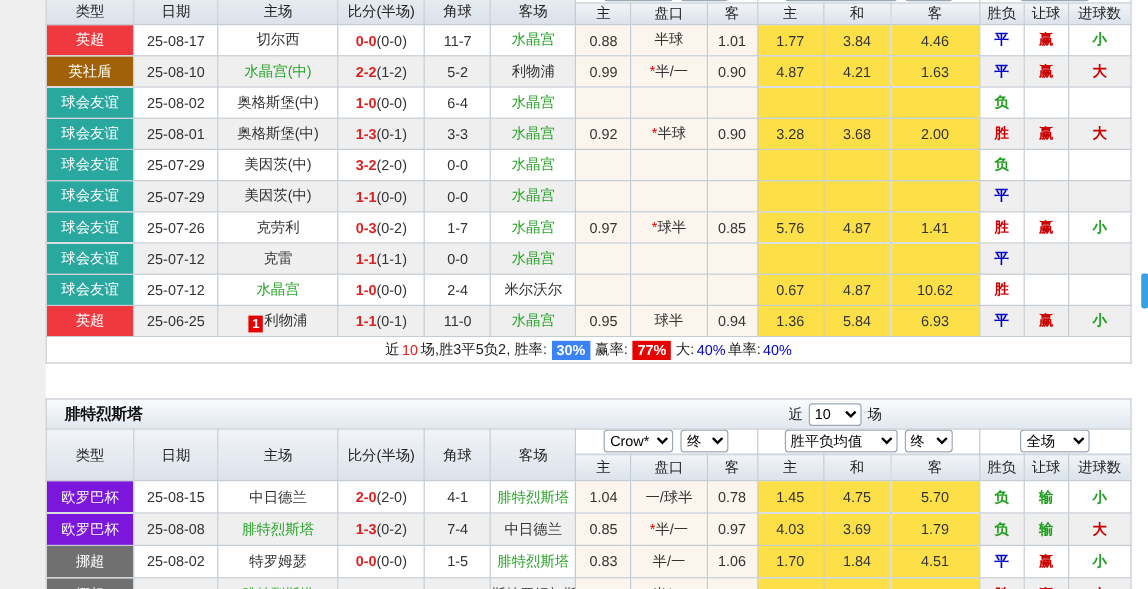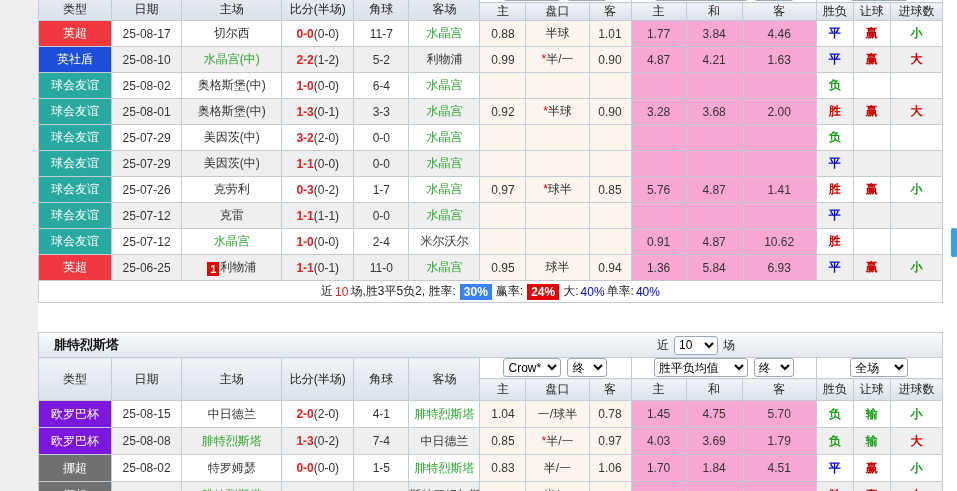--- a/index.html
+++ b/index.html
@@ -15,21 +15,21 @@
   .t1 .selrow { height:24px; }
   .t1 .selrow th { vertical-align:bottom; }
   .t1 .rh-row { height:18px; }
   .t1 .lh { vertical-align:bottom; padding-bottom:2px; }
   .t2 .selrow { height:21px; }
   .t2 .rh-row { height:22px; }
   .t1 tbody tr { height:26px;padding-left:20px; }
   .t2 tbody tr { height:27px; }
   tbody tr:nth-child(even) td.st { background:#efefef; }
   td.cream { background:#fcf5ed; }
-  td.blu { background:#f9a8d4; }
+  td.blu { background:#fde047; }
   td.league { color:#fff; }
   .score-main { color:#dd2020; font-weight:bold; }
   .half { color:#333; }
   .green-team { color:#28a428; }
   .mark { font-weight:bold; }
   .star { color:#e60000; }
   .pfx { display:inline-block; background:#e60000; color:#fff; font-size:11px; font-weight:bold;
          width:12px; height:14px; line-height:14px; margin-right:1px; vertical-align:-2px; }
   .hsel { height:19px; font-size:12px; border:1px solid #9aa7b4; border-radius:3px; background:#fff; margin:0 3px 1px 3px; }
   .summary { height:22px; width:905px; border:1px solid #c3cbd3; border-top:none; background:#fff;
@@ -107,21 +107,21 @@
             <td class="cream">半球</td>
             <td class="cream">1.01</td>
             <td class="blu">1.77</td>
             <td class="blu">3.84</td>
             <td class="blu">4.46</td>
             <td class="st mark" style="color: rgb(0, 0, 204);">平</td>
             <td class="st mark" style="color: rgb(204, 0, 0);">赢</td>
             <td class="st mark" style="color: rgb(30, 158, 30);">小</td>
           </tr>
           <tr>
-            <td class="league" style="background: #1d4ed8; margin-left: 48px;">英社盾</td>
+            <td class="league" style="background: #a16207; margin-left: 48px;">英社盾</td>
             <td class="st">25-08-10</td>
             <td class="st"><span class="green-team">水晶宫(中)</span></td>
             <td class="st"><b class="score-main">2-2</b><span class="half">(1-2)</span></td>
             <td class="st">5-2</td>
             <td class="st"><span>利物浦</span></td>
             <td class="cream">0.99</td>
             <td class="cream"><span class="star">*</span>半/一</td>
             <td class="cream">0.90</td>
             <td class="blu">4.87</td>
             <td class="blu">4.21</td>
@@ -235,21 +235,21 @@
           <tr>
             <td class="league" style="background: rgb(41, 168, 160);">球会友谊</td>
             <td class="st">25-07-12</td>
             <td class="st"><span class="green-team">水晶宫</span></td>
             <td class="st"><b class="score-main">1-0</b><span class="half">(0-0)</span></td>
             <td class="st">2-4</td>
             <td class="st"><span>米尔沃尔</span></td>
             <td class="cream"></td>
             <td class="cream"></td>
             <td class="cream"></td>
-            <td class="blu">0.91</td>
+            <td class="blu">0.67</td>
             <td class="blu">4.87</td>
             <td class="blu">10.62</td>
             <td class="st mark" style="color: rgb(204, 0, 0);">胜</td>
             <td class="st mark"></td>
             <td class="st mark"></td>
           </tr>
           <tr>
             <td class="league" style="background: rgb(240, 57, 63);">英超</td>
             <td class="st">25-06-25</td>
             <td class="st"><span class="pfx">1</span><span>利物浦</span></td>
@@ -267,21 +267,21 @@
             <td class="st mark" style="color: rgb(30, 158, 30);">小</td>
           </tr>
         </tbody>
       </table>
       <div class="summary">
         <span>近</span>
         <span style="color: rgb(221, 32, 32);">10</span>
         <span>场,胜3平5负2, 胜率:</span>
         <span class="badge" style="background: #3b82f6;">30%</span>
         <span> 赢率:</span>
-        <span class="badge" style="background: rgb(230, 0, 0);">24%</span>
+        <span class="badge" style="background: rgb(230, 0, 0);">77%</span>
         <span> 大:</span>
         <span style="color: rgb(0, 0, 204);">40%</span>
         <span> 单率:</span>
         <span style="color: rgb(0, 0, 204);">40%</span>
       </div>
     </div>
 
   <div class="s2">
     <div class="bar">
       <span class="bar-title">腓特烈斯塔</span>

